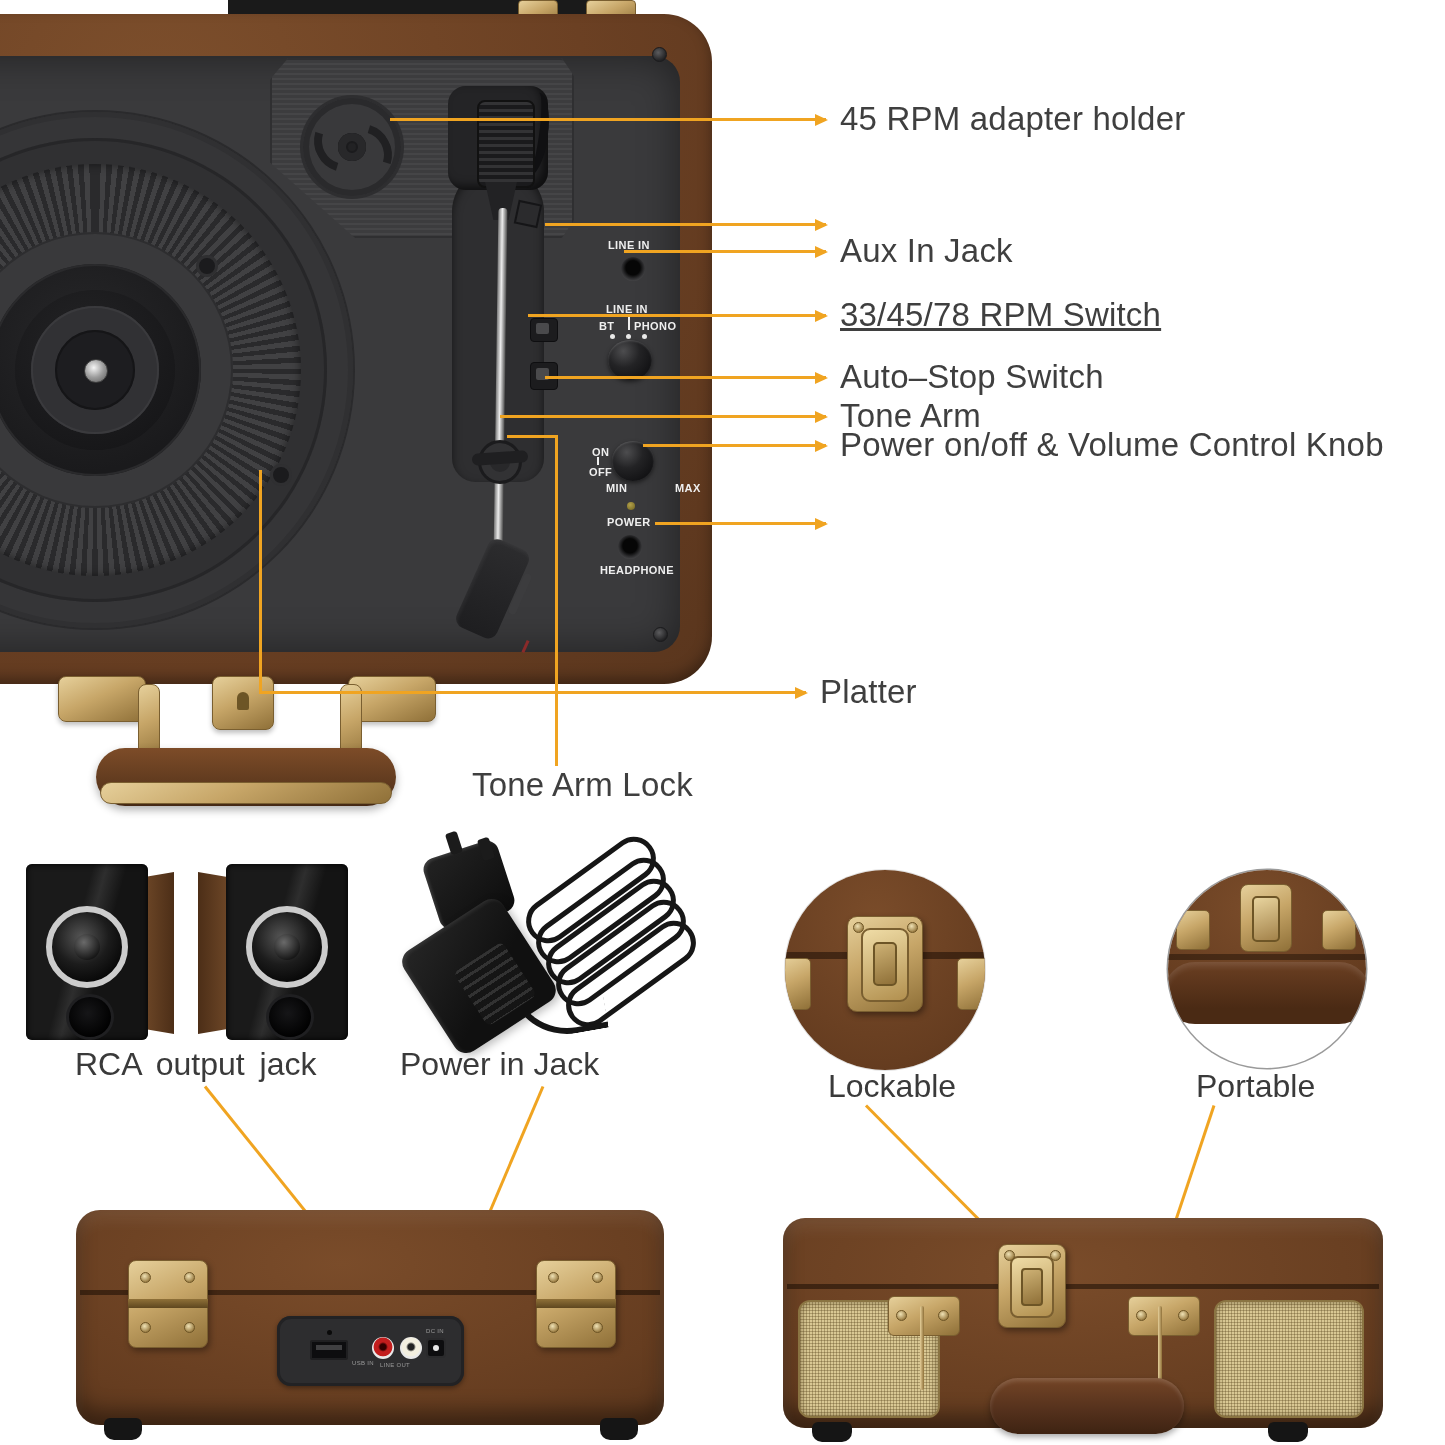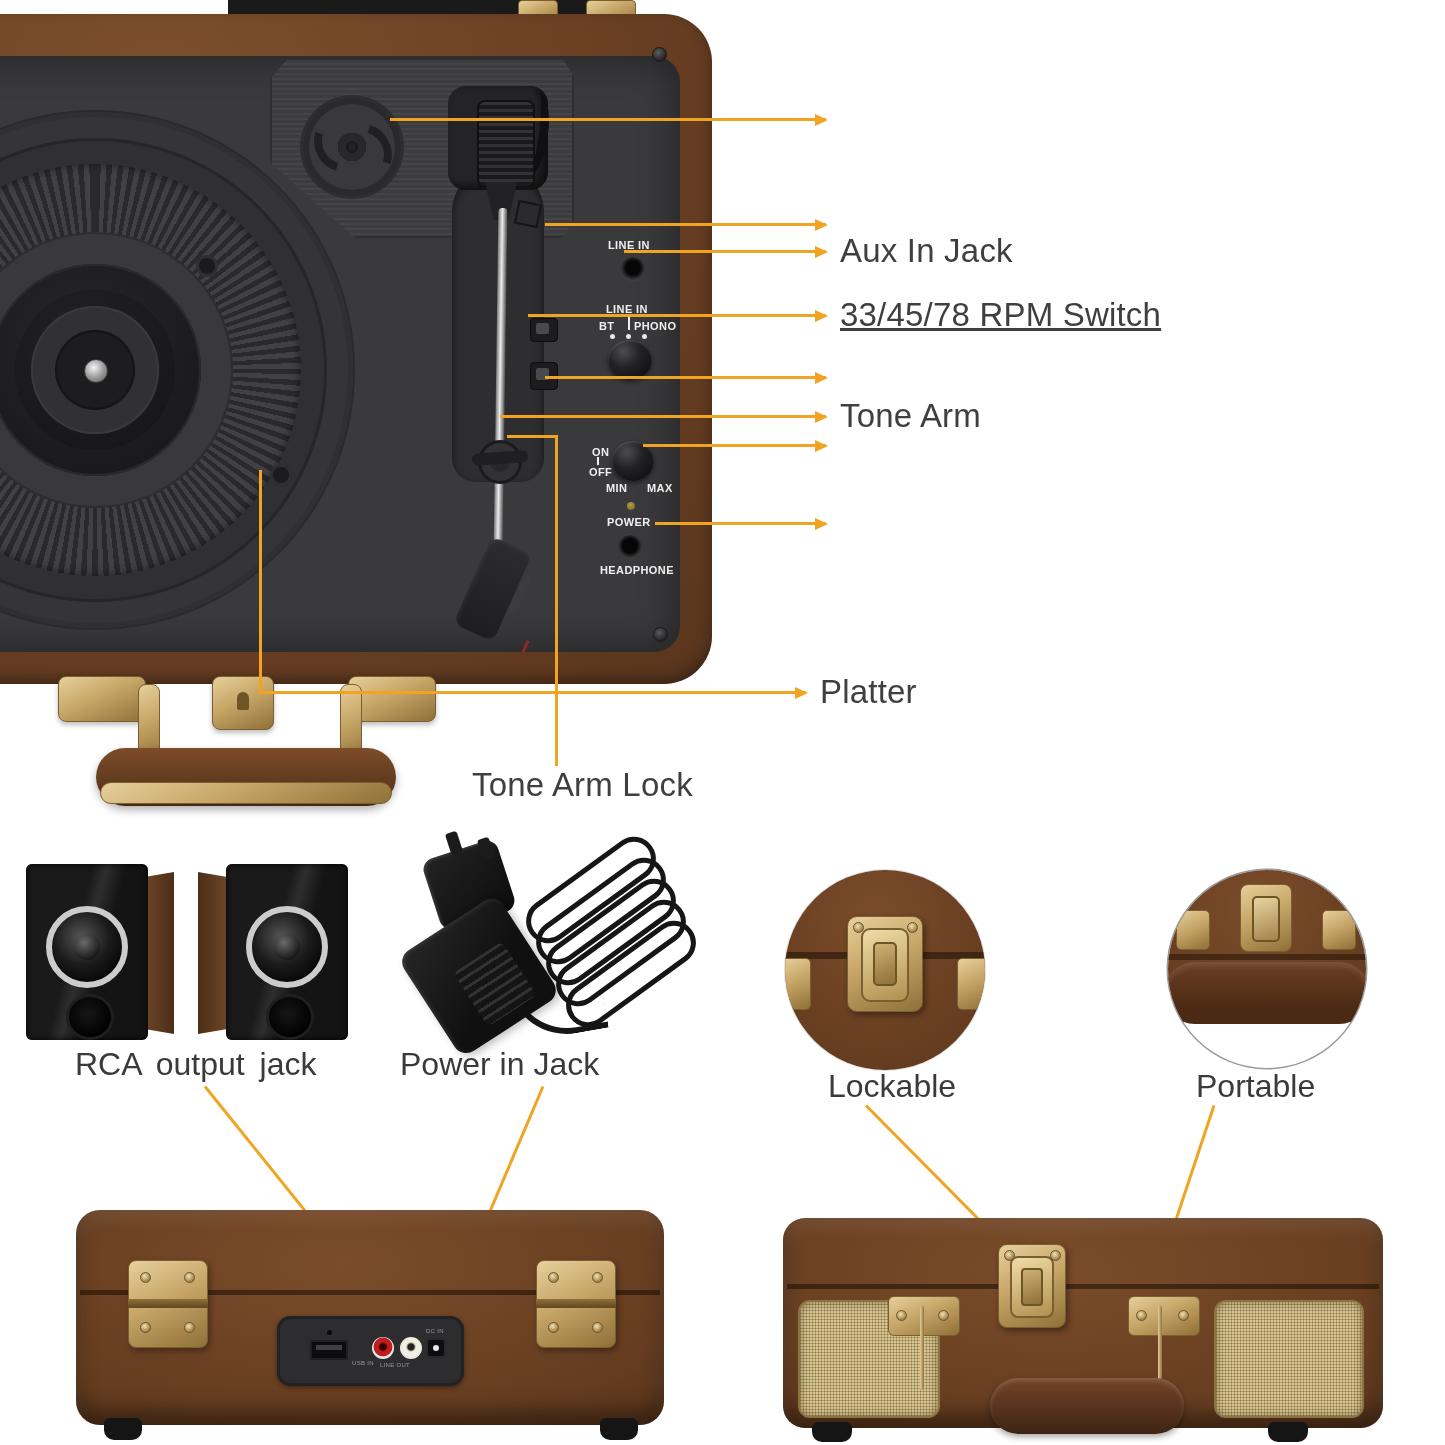--- a/index.html
+++ b/index.html
@@ -94,62 +94,65 @@
   <div class="abs" style="left:610px;top:334px;width:5px;height:5px;border-radius:50%;background:#e8e8e8;"></div>
   <div class="abs" style="left:626px;top:334px;width:5px;height:5px;border-radius:50%;background:#e8e8e8;"></div>
   <div class="abs" style="left:642px;top:334px;width:5px;height:5px;border-radius:50%;background:#e8e8e8;"></div>
   <div class="knob" style="left:608px;top:340px;width:44px;height:40px;"></div>
 
   <span class="wt" style="left:592px;top:446px;">ON</span>
   <div class="abs" style="left:597px;top:457px;width:2px;height:8px;background:#efefef;"></div>
   <span class="wt" style="left:589px;top:466px;">OFF</span>
   <div class="knob" style="left:612px;top:441px;width:42px;height:40px;"></div>
   <span class="wt" style="left:606px;top:482px;">MIN</span>
-  <span class="wt" style="left:647px;top:482px;">MAX</span>
+  <span class="wt" style="left:675px;top:482px;">MAX</span>
 
   <div class="abs" style="left:627px;top:502px;width:8px;height:8px;border-radius:50%;background:radial-gradient(circle at 40% 35%,#b3a14a,#6d611f);"></div>
   <span class="wt" style="left:607px;top:516px;">POWER</span>
   <div class="jack" style="left:618px;top:535px;width:24px;height:24px;"></div>
   <span class="wt" style="left:600px;top:564px;">HEADPHONE</span>
 
   <div class="screw" style="left:652px;top:47px;width:13px;height:13px;"></div>
   <div class="screw" style="left:653px;top:627px;width:13px;height:13px;"></div>
 
   <div class="abs brass" style="left:58px;top:676px;width:88px;height:46px;border-radius:8px;box-shadow:0 3px 5px rgba(0,0,0,.25);"></div>
   <div class="abs brass" style="left:212px;top:676px;width:62px;height:54px;border-radius:8px;box-shadow:0 3px 5px rgba(0,0,0,.25);"></div>
   <div class="abs" style="left:237px;top:692px;width:12px;height:18px;background:#6d5526;border-radius:6px 6px 2px 2px;"></div>
   <div class="abs brass" style="left:348px;top:676px;width:88px;height:46px;border-radius:8px;box-shadow:0 3px 5px rgba(0,0,0,.25);"></div>
   <div class="abs brass" style="left:138px;top:684px;width:22px;height:82px;border-radius:8px;"></div>
   <div class="abs brass" style="left:340px;top:684px;width:22px;height:82px;border-radius:8px;"></div>
   <div class="abs" style="left:96px;top:748px;width:300px;height:58px;border-radius:29px;background:linear-gradient(180deg,#7d4c28 0%,#5b371d 70%,#452915 100%);box-shadow:0 4px 8px rgba(0,0,0,.3);"></div>
   <div class="abs brass" style="left:100px;top:782px;width:292px;height:22px;border-radius:11px;"></div>
 
   <div class="cl" style="left:390px;top:118px;width:436px;"></div>
   <div class="ah" style="left:815px;top:114px;"></div>
+  <div class="lbl" style="left:840px;top:100px;">45 RPM adapter holder</div>
 
   <div class="cl" style="left:545px;top:223px;width:281px;"></div>
   <div class="ah" style="left:815px;top:219px;"></div>
 
   <div class="cl" style="left:624px;top:250px;width:202px;"></div>
   <div class="ah" style="left:815px;top:246px;"></div>
   <div class="lbl" style="left:840px;top:232px;">Aux In Jack</div>
 
   <div class="cl" style="left:528px;top:314px;width:298px;"></div>
   <div class="ah" style="left:815px;top:310px;"></div>
   <div class="lbl" style="left:840px;top:296px;text-decoration:underline;">33/45/78 RPM Switch</div>
 
   <div class="cl" style="left:545px;top:376px;width:281px;"></div>
   <div class="ah" style="left:815px;top:372px;"></div>
+  <div class="lbl" style="left:840px;top:358px;">Auto–Stop Switch</div>
 
   <div class="cl" style="left:500px;top:415px;width:326px;"></div>
   <div class="ah" style="left:815px;top:411px;"></div>
   <div class="lbl" style="left:840px;top:397px;">Tone Arm</div>
 
   <div class="cl" style="left:643px;top:444px;width:183px;"></div>
   <div class="ah" style="left:815px;top:440px;"></div>
+  <div class="lbl" style="left:840px;top:426px;">Power on/off &amp; Volume Control Knob</div>
 
   <div class="cl" style="left:655px;top:522px;width:171px;"></div>
   <div class="ah" style="left:815px;top:518px;"></div>
 
   <div class="cv" style="left:259px;top:470px;height:224px;"></div>
   <div class="cl" style="left:259px;top:691px;width:547px;"></div>
   <div class="ah" style="left:795px;top:687px;"></div>
   <div class="lbl" style="left:820px;top:673px;">Platter</div>
 
   <div class="cl" style="left:507px;top:435px;width:51px;"></div>

